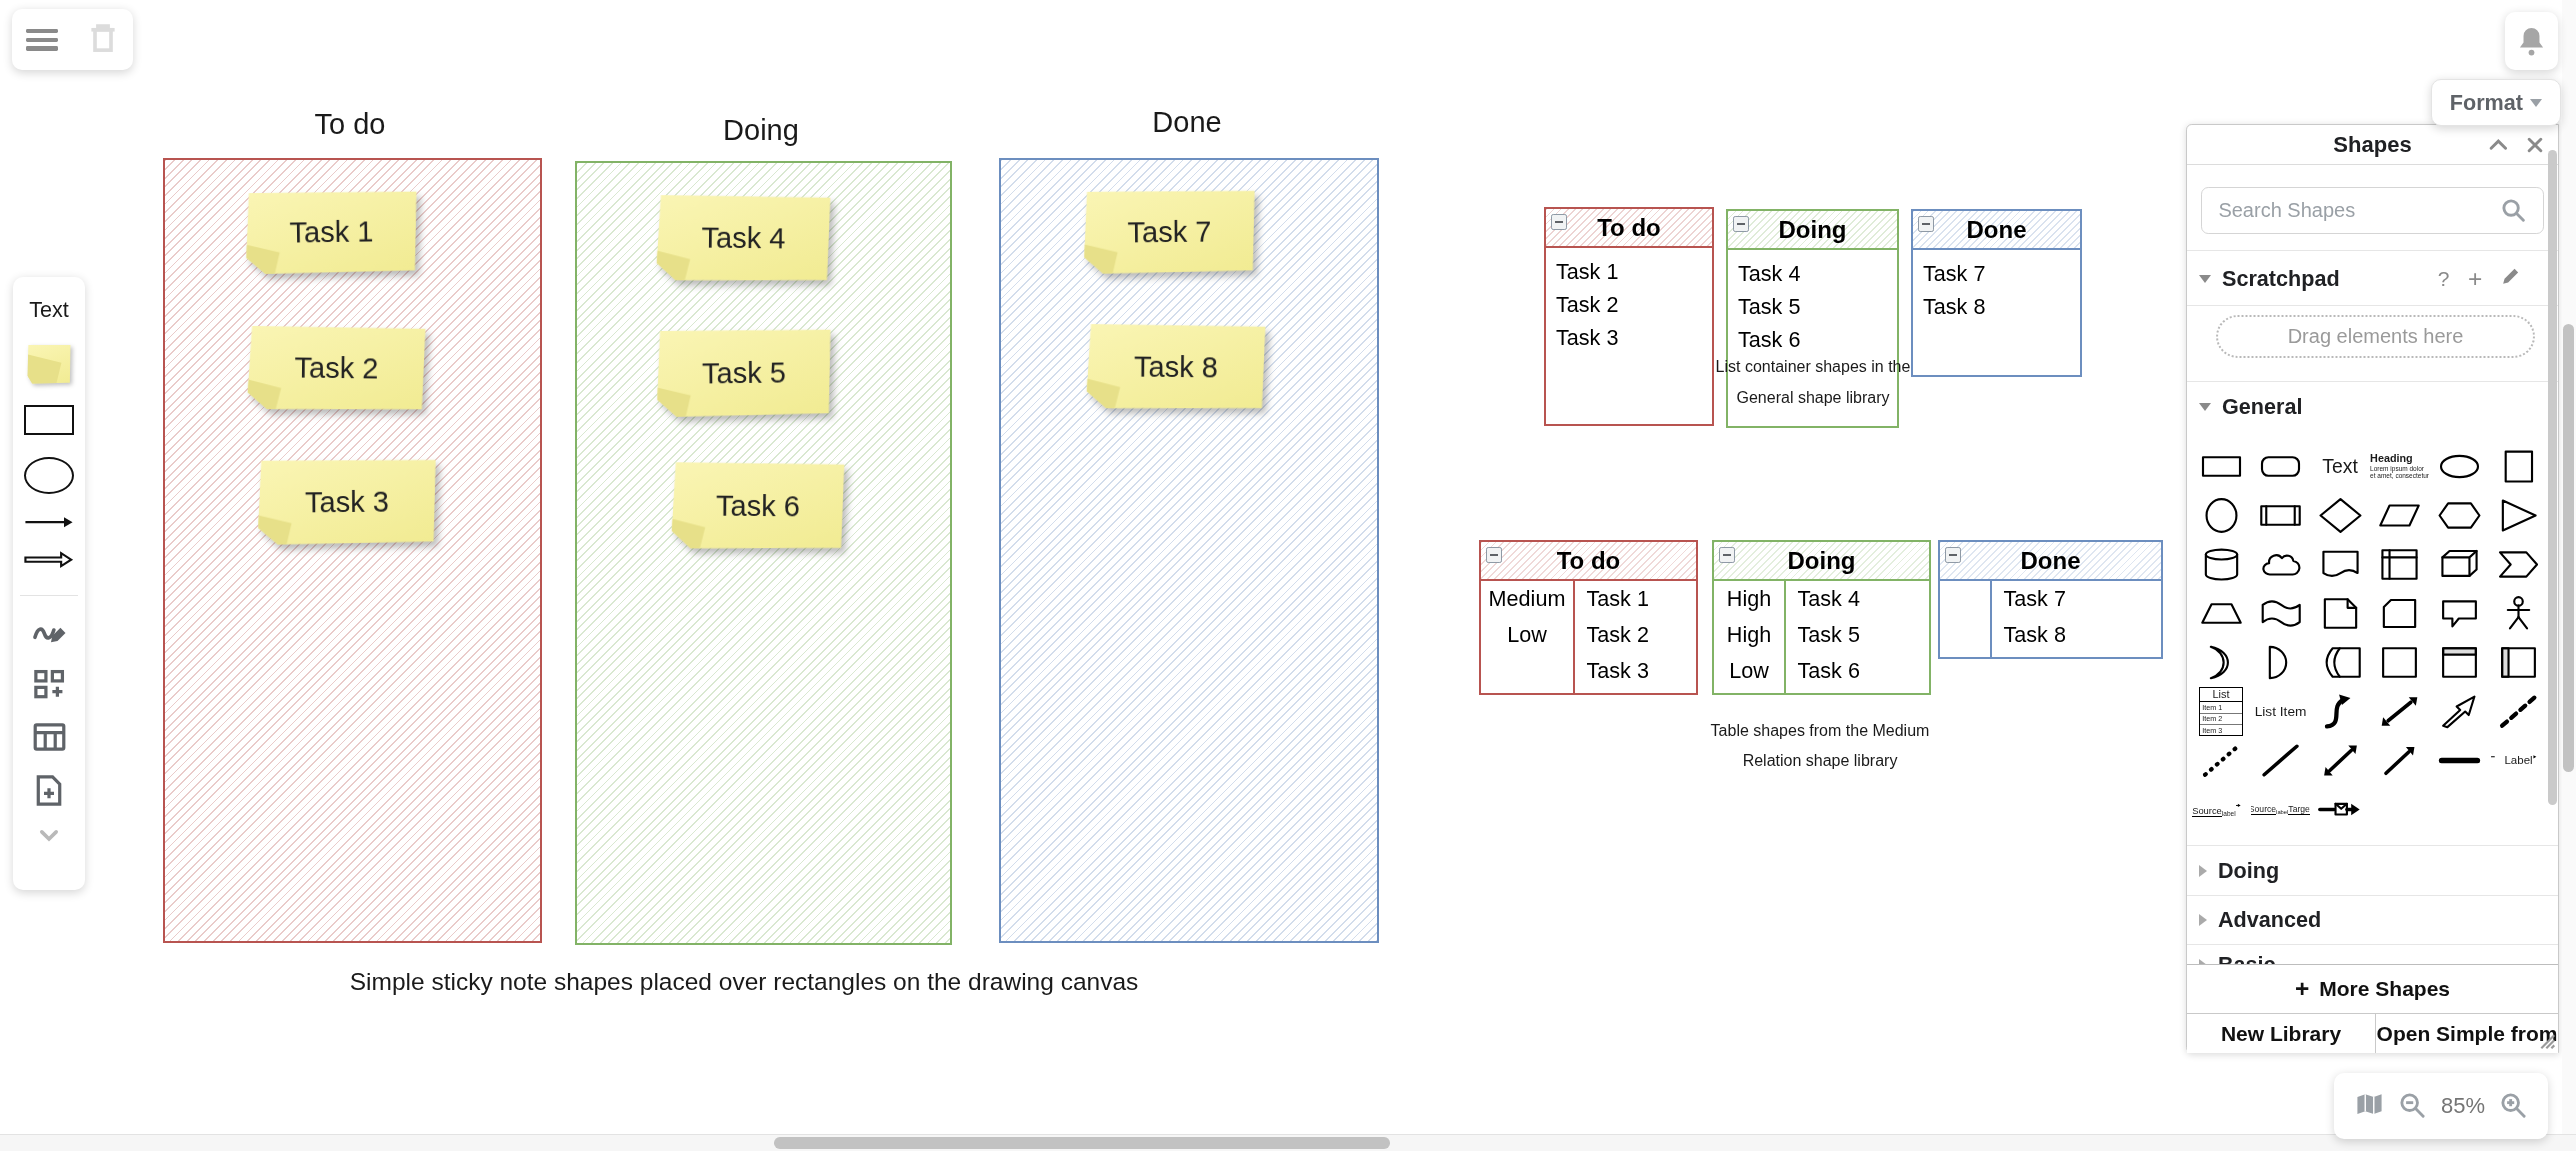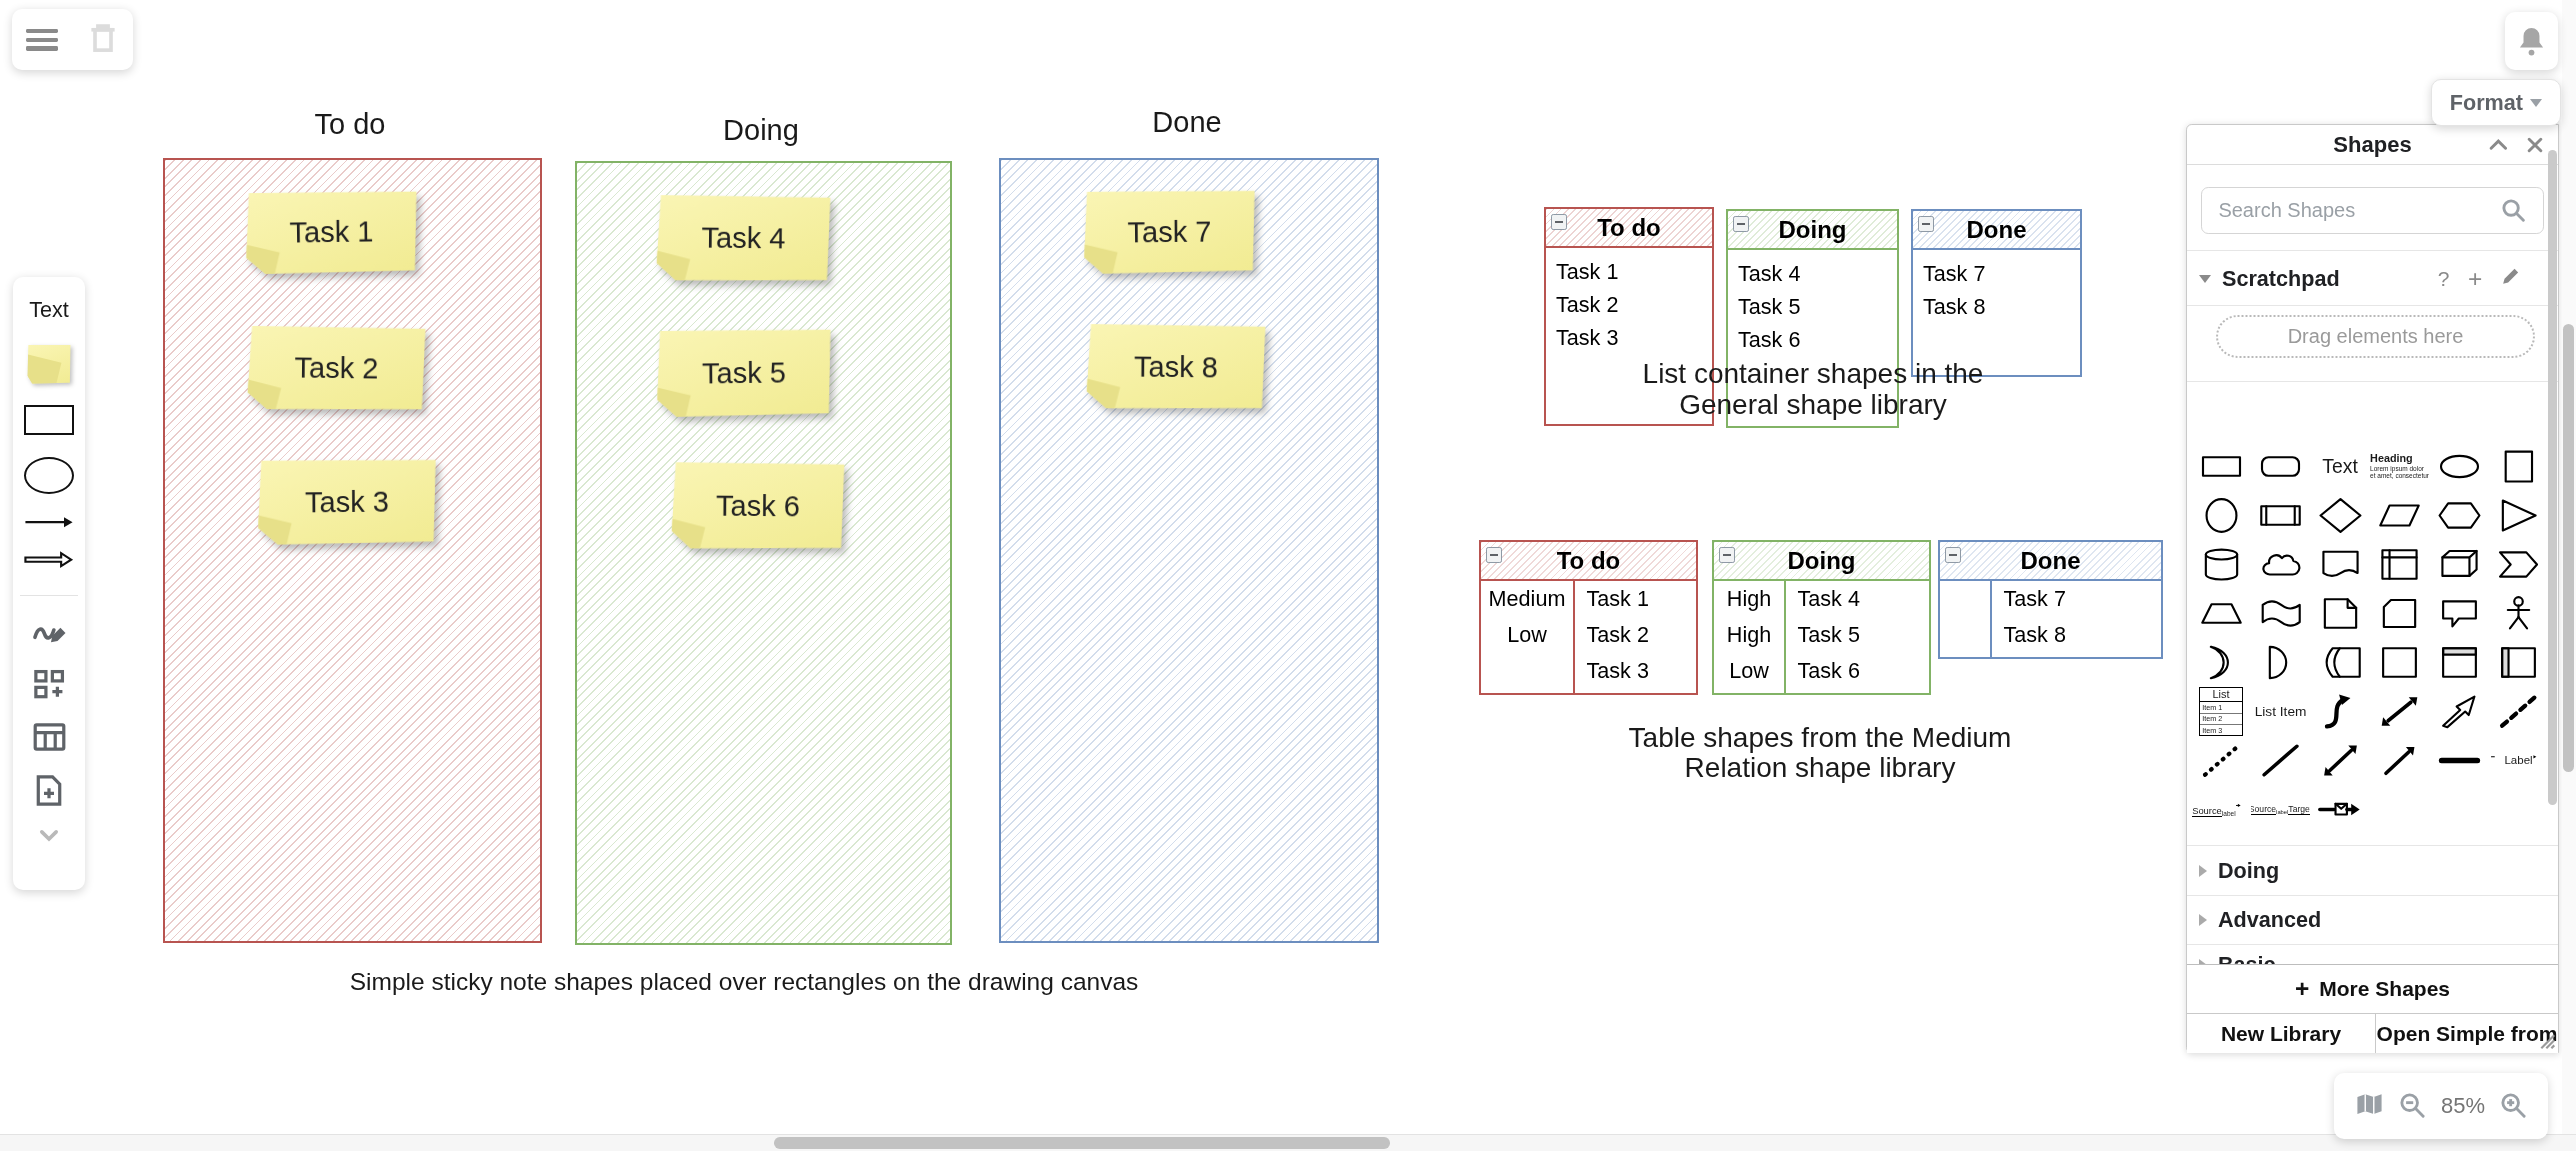--- a/index.html
+++ b/index.html
@@ -22,21 +22,21 @@
           background:linear-gradient(160deg,#faf5b4,#f1eb92);
           clip-path:polygon(2% 0%,100% 1%,98.5% 98%,11% 100%,0% 80%);
           font-size:29px;color:#222;}
   .sticky-wrap{position:absolute;filter:drop-shadow(4.3px 5px 3.6px rgba(0,0,0,0.28));}
   .fold{position:absolute;left:-5.8px;bottom:-7.2px;width:36px;height:33px;background:#e7e089;transform:rotate(14deg);}
   .mini-sticky{width:43px;height:39px;position:relative;filter:drop-shadow(2.2px 2.9px 2.2px rgba(0,0,0,0.25));}
   .mini-sticky .sticky{position:relative;width:100%;height:100%;}
   
   .kcol{position:absolute;background:#fff;border:2.2px solid;}
   .ktitle{position:absolute;transform:translateX(-50%);font-size:29px;white-space:nowrap;}
-  .cap{position:absolute;transform:translateX(-50%);font-size:28px;white-space:nowrap;}
+  .cap{position:absolute;transform:translateX(-50%);font-size:16px;white-space:nowrap;}
   
   .lst,.tbl{position:absolute;background:#fff;border:2.2px solid;box-sizing:border-box;}
   .hdr{height:37px;border-bottom:2.2px solid;display:flex;align-items:center;justify-content:center;
        font-weight:bold;font-size:24px;position:relative;color:#000;}
   .collapse-btn{position:absolute;left:5px;top:5px;width:16px;height:16px;background:#f1f3f4;border:1.4px solid #8f9aa6;
        border-radius:2.2px;display:flex;align-items:center;justify-content:center;box-sizing:border-box;}
   .collapse-btn i{display:block;width:7.2px;height:2.2px;background:#5f6368;}
   .lst .items{padding:7.2px 0 0 10px;}
   .lst .item{font-size:21.6px;line-height:33px;color:#000;}
   .tbl .tbody{display:flex;height:calc(100% - 37px);}
@@ -364,20 +364,24 @@
       <span>
         <svg width="20" height="20" viewBox="0 0 28 28">
             <path d="M3,25 l2,-7 14,-14 5,5 -14,14 z" fill="#8a8a8a"></path>
           </svg>
       </span>
     </span>
   </div>
   <div class="p-div" style="top:180px"></div>
   <div class="dragbox">Drag elements here</div>
   <div class="p-div" style="top:256px"></div>
+  <div class="sec-row" style="top:259px;height:46px">
+    <span class="caret-down"></span>
+    <span>General</span>
+  </div>
 
   <div class="grid" id="shape-grid">
       <div class="cell">
         <svg width="45" height="37" viewBox="0 0 62 52">
           <rect x="5" y="13" width="52" height="26"></rect>
         </svg>
       </div>
       <div class="cell">
         <svg width="45" height="37" viewBox="0 0 62 52">
           <rect x="5" y="13" width="52" height="26" rx="9"></rect>

